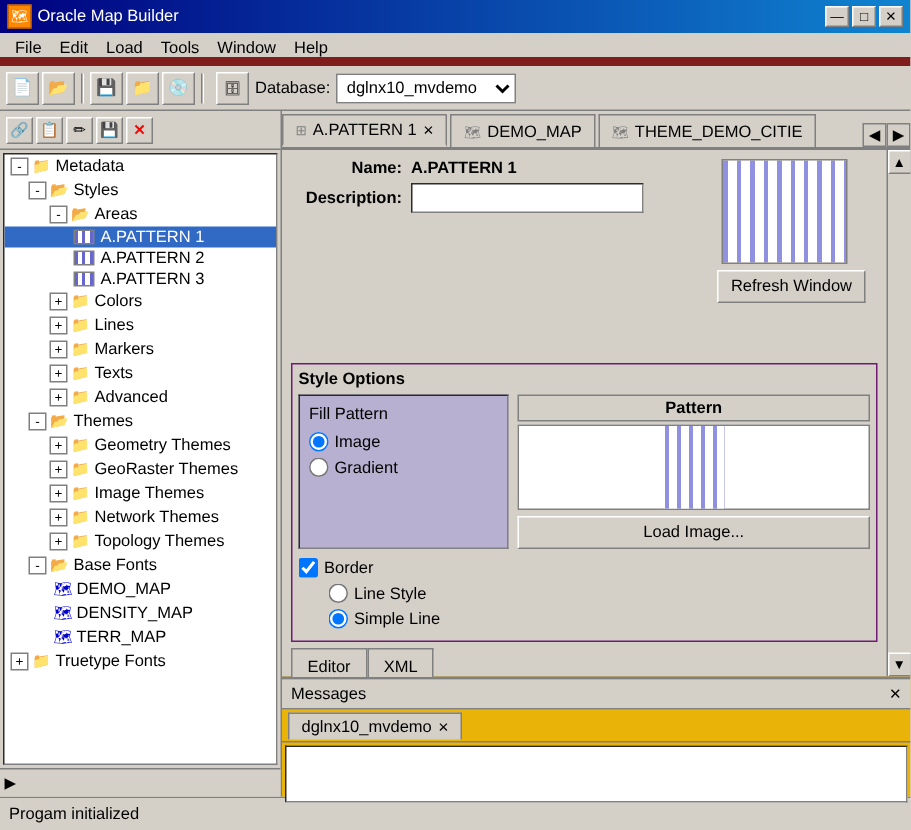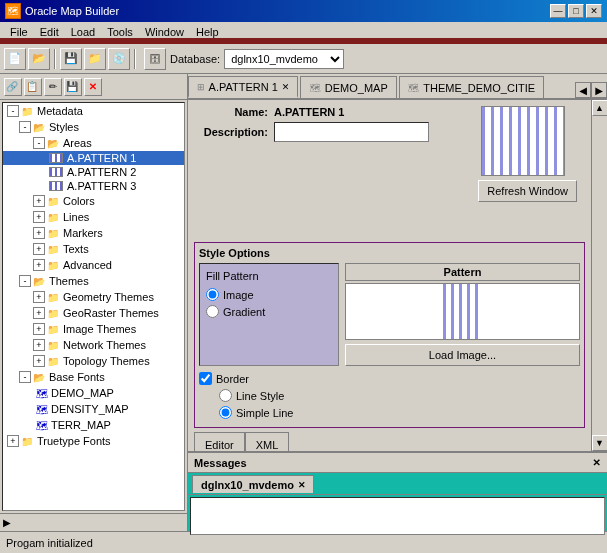--- a/index.html
+++ b/index.html
@@ -68,21 +68,21 @@
     .radio-row { display: flex; align-items: center; gap: 4px; margin-bottom: 4px; font-size: 11px; }
     .radio-row input[type=radio] { margin: 0; }
     
     .border-section { margin-top: 6px; }
     .checkbox-row { display: flex; align-items: center; gap: 4px; font-size: 11px; margin-bottom: 4px; }
     .checkbox-row input[type=checkbox] { margin: 0; }
     .bottom-tab { padding: 6px 10px; border: 1px solid #808080; border-bottom: none; background: #d4d0c8; cursor: pointer; font-size: 11px; height: 20px; }
     .bottom-tab.active { background: #d4d0c8; font-weight: normal; }
     
     
-    .messages-panel { height: 80px; border-top: 2px solid #808080; background: #14b8a6; font-weight: bold; }
+    .messages-panel { height: 80px; border-top: 2px solid #808080; background: #eab308; }
     .messages-header { background: #d4d0c8; border-bottom: 1px solid #808080; padding: 2px 6px; display: flex; align-items: center; justify-content: space-between; height: 20px; }
     .messages-title { font-size: 11px; }
     .messages-content { background: white; margin: 2px; border: 1px inset #808080; height: 38px; }
     .msg-tab-bar { display: flex; padding: 2px 4px 0; border-bottom: 1px solid #808080; height: 22px; }
     .msg-tab { padding: 1px 8px; border: 1px solid #808080; border-bottom: none; background: #d4d0c8; cursor: pointer; font-size: 11px; display: flex; align-items: center; gap: 4px; height: 18px; }
     
     
     .status-bar { height: 22px; background: #d4d0c8; border-top: 1px solid #808080; display: flex; align-items: center; padding: 0 6px; font-size: 11px; }
     
     

